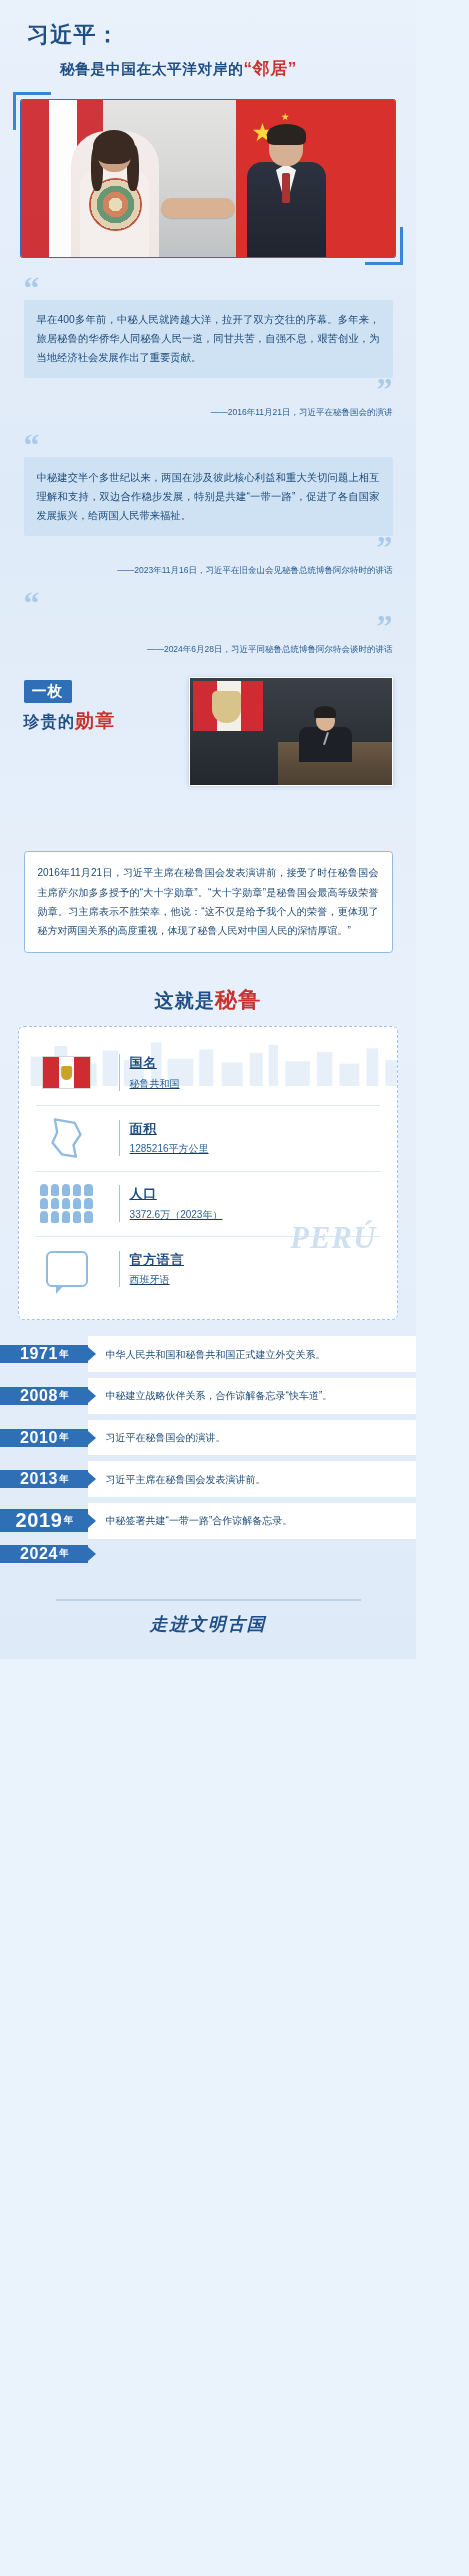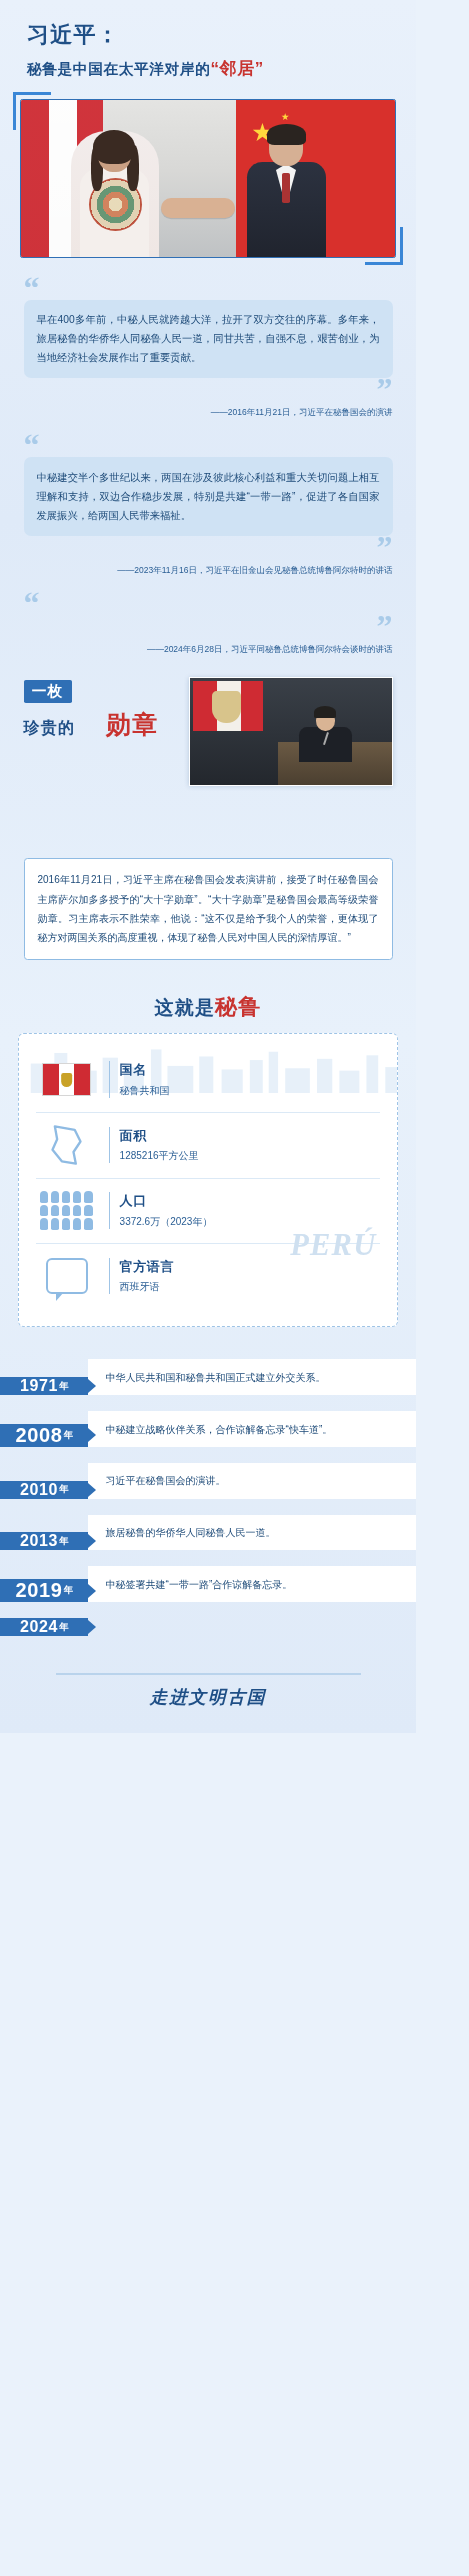--- a/index.html
+++ b/index.html
@@ -25,20 +25,21 @@
     font-weight: bold;
     color: #1f4f86;
     letter-spacing: 1.2px;
   }
   .header .line2 {
     margin-top: 7px;
     font-size: 14.7px;
     font-weight: bold;
     color: #1f4f86;
     letter-spacing: 0.6px;
+    margin-left: 33px;
   }
   .header .line2 .hl {
     color: #c8332f;
     font-size: 17px;
   }
 
   
   .photo-wrap {
     margin: 13px auto 3.5px auto;
     width: 376px;
@@ -155,21 +156,21 @@
   
   .quotes { padding: 15.3px 23.5px 3.5px 23.5px; }
   .quote-block { margin-bottom: 15.3px; position: relative; }
   .qmark {
     font-size: 32px; font-weight: bold; color: #a9cbe9;
     line-height: .72; font-family: "Liberation Serif", serif;
   }
   .qmark.close { text-align: right; }
   .quote-body {
     background: #cfe2f4;
-    border-radius: 7px;
+    border-radius: 2px;
     padding: 10.6px 13px;
     font-size: 10.3px;
     line-height: 1.85;
     color: #1d4a78;
     text-align: justify;
   }
   .quote-src {
     margin-top: 5.9px;
     text-align: right;
     font-size: 8.5px;
@@ -182,21 +183,21 @@
   .medal-title .t1 {
     display: inline-block;
     font-size: 14.7px; font-weight: bold; color: #ffffff;
     background: #2f6fb5; padding: 1.8px 8.2px; border-radius: 1.8px;
     letter-spacing: 1.2px;
   }
   .medal-title .t2 {
     margin-top: 4.7px;
     font-size: 16px; font-weight: bold; color: #1f4f86; letter-spacing: 1.2px;
   }
-  .medal-title .t2 .hl { color: #c8332f; font-size: 25px; margin-left: 31px; }
+  .medal-title .t2 .hl { color: #c8332f; font-size: 19px; }
   .medal-photo {
     position: absolute; right: 23.5px; top: 2.3px;
     width: 204px; height: 109px;
     border: 1.8px solid #ffffff;
     box-shadow: 0 1.2px 4.7px rgba(40,80,130,.25);
     overflow: hidden;
     background: #2b2f36;
   }
   .medal-photo .bg {
     position: absolute; inset: 0;
@@ -262,24 +263,25 @@
     overflow: hidden;
   }
   .skyline {
     position: absolute; left: 0; right: 0; top: 5.9px; height: 53px;
     opacity: .35;
   }
   .peru-row {
     position: relative;
     display: flex;
     align-items: center;
-    gap: 12px;
+    gap: 22px;
     padding: 9.4px 2.3px;
     min-height: 56px;
     z-index: 2;
+    text-decoration: underline;
   }
   .peru-ico {
     width: 61px; min-width: 61px; height: 46px;
     display: flex; align-items: center; justify-content: center;
   }
   .mini-flag {
     width: 49px; height: 33px;
     background: linear-gradient(90deg,#cf2b33 0 33%, #ffffff 33% 67%, #cf2b33 67% 100%);
     border: 0.6px solid #d6d6d6;
     position: relative;
@@ -315,23 +317,22 @@
   }
   .lang-ico:after {
     content: ""; position: absolute; left: 8.2px; bottom: -9.4px;
     border-top: 9.4px solid #8fbbe3; border-right: 8.2px solid transparent;
   }
 
   
   .timeline { padding: 10.6px 0 15.3px 0; }
   .tl-row {
     display: flex;
-    align-items: flex-end;
+    align-items: center;
     margin-bottom: 5.9px;
-    margin-top: 16px;
   }
   .tl-year {
     width: 88px; min-width: 88px;
     background: #2f6fb5;
     color: #fff;
     font-size: 16px;
     font-weight: bold;
     display: flex; align-items: center; justify-content: center;
     letter-spacing: 0.6px;
     position: relative;
@@ -560,40 +561,40 @@
     <div class="tl-row">
       <div class="tl-year">
         <span style="font-size:16px">1971</span>
           <span>年</span>
       </div>
       <div class="tl-text">中华人民共和国和秘鲁共和国正式建立外交关系。</div>
     </div>
 
     <div class="tl-row">
       <div class="tl-year">
-        <span style="font-size:20px">2008</span>
+        <span style="font-size:16px">2008</span>
           <span>年</span>
       </div>
       <div class="tl-text">中秘建立战略伙伴关系，合作谅解备忘录“快车道”。</div>
     </div>
 
     <div class="tl-row">
       <div class="tl-year">
         <span style="font-size:16px">2010</span>
           <span>年</span>
       </div>
       <div class="tl-text">习近平在秘鲁国会的演讲。</div>
     </div>
 
     <div class="tl-row">
       <div class="tl-year">
         <span style="font-size:16px">2013</span>
           <span>年</span>
       </div>
-      <div class="tl-text">旅居秘鲁的华侨华人同秘鲁人民一道。</div>
+      <div class="tl-text">习近平主席在秘鲁国会发表演讲前。</div>
     </div>
 
     <div class="tl-row">
       <div class="tl-year">
         <span style="font-size:20px">2019</span>
           <span>年</span>
       </div>
       <div class="tl-text">中秘签署共建“一带一路”合作谅解备忘录。</div>
     </div>
 

